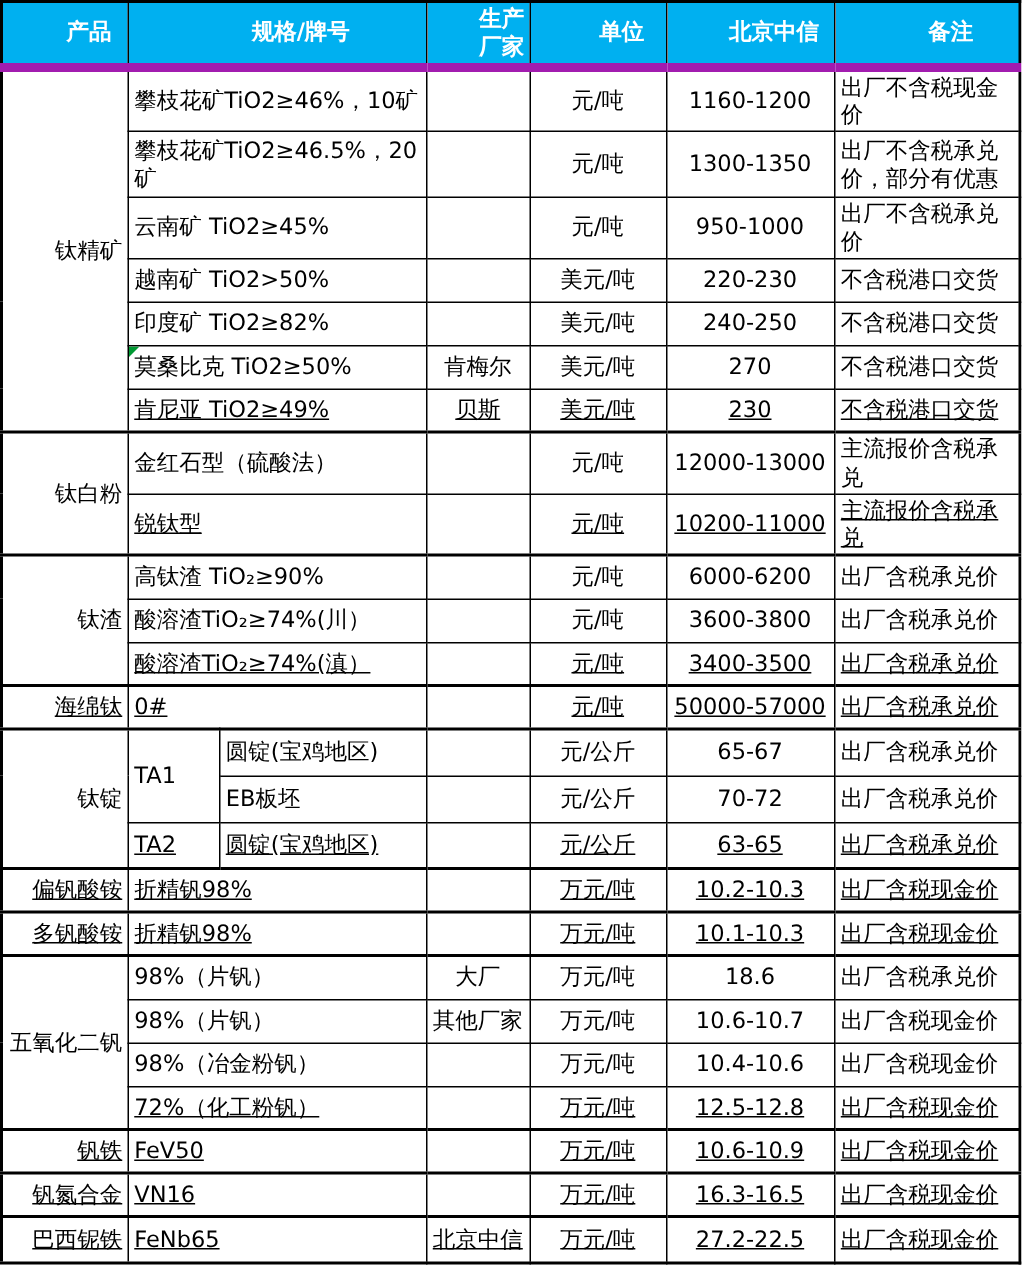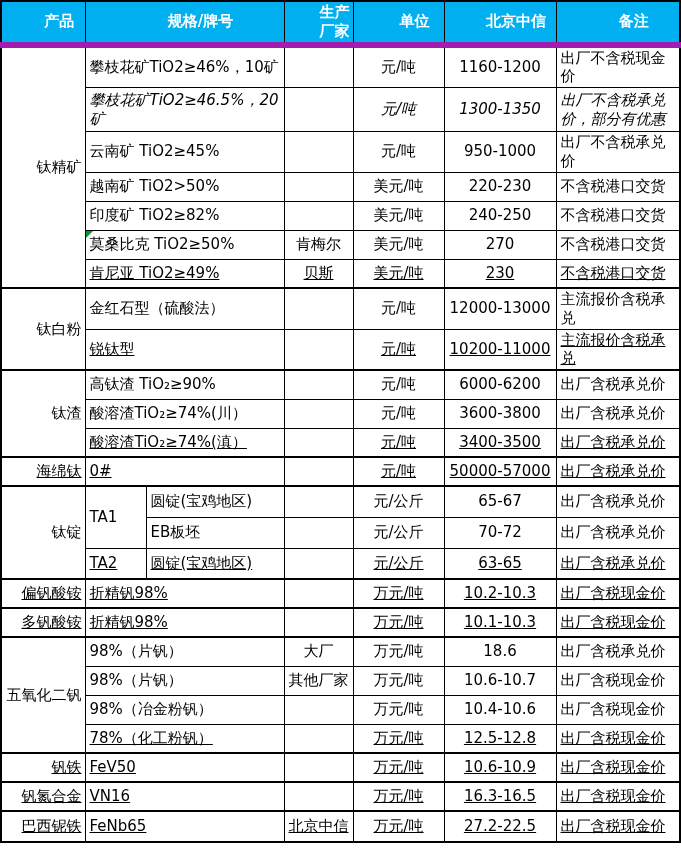--- a/index.html
+++ b/index.html
@@ -29,21 +29,21 @@
   .price-table thead th {
     background: var(--header-bg, #00B0F0);
     color: #fff;
     font-weight: bold;
     height: 30px;
     border-bottom: 6px solid #a21caf;
     text-align: center;
     padding-left: 35px;
   }
   .price-table tr { height: 29px; }
-  .price-table tr.h2 { height: 44px; font-style: italic; }
+  .price-table tr.h2 { height: 44px; }
   .price-table tr.h3 { height: 31px; }
   .price-table tr.h4 { height: 31px; text-decoration: underline; }
   td.c { text-align: center; }
   td.l { text-align: left; padding-left: 4px; }
   td.prod { text-align: right; border-bottom-width: 2px; }
   tr.gend td { border-bottom-width: 2px; text-decoration: underline; }
   td.flagcell { position: relative; }
   .tri {
     position: absolute;
     top: 0; left: 0;
@@ -230,21 +230,21 @@
       <td class="l">出厂含税现金价</td>
     </tr>
     <tr>
       <td colspan="2" class="l">98%（冶金粉钒）</td>
       <td class="c"></td>
       <td class="c">万元/吨</td>
       <td class="c">10.4-10.6</td>
       <td class="l">出厂含税现金价</td>
     </tr>
     <tr class="gend">
-      <td colspan="2" class="l">78%（化工粉钒）</td>
+      <td colspan="2" class="l">72%（化工粉钒）</td>
       <td class="c"></td>
       <td class="c">万元/吨</td>
       <td class="c">12.5-12.8</td>
       <td class="l">出厂含税现金价</td>
     </tr>
     <tr class="gend">
       <td class="prod">钒铁</td>
       <td colspan="2" class="l">FeV50</td>
       <td class="c"></td>
       <td class="c">万元/吨</td>

